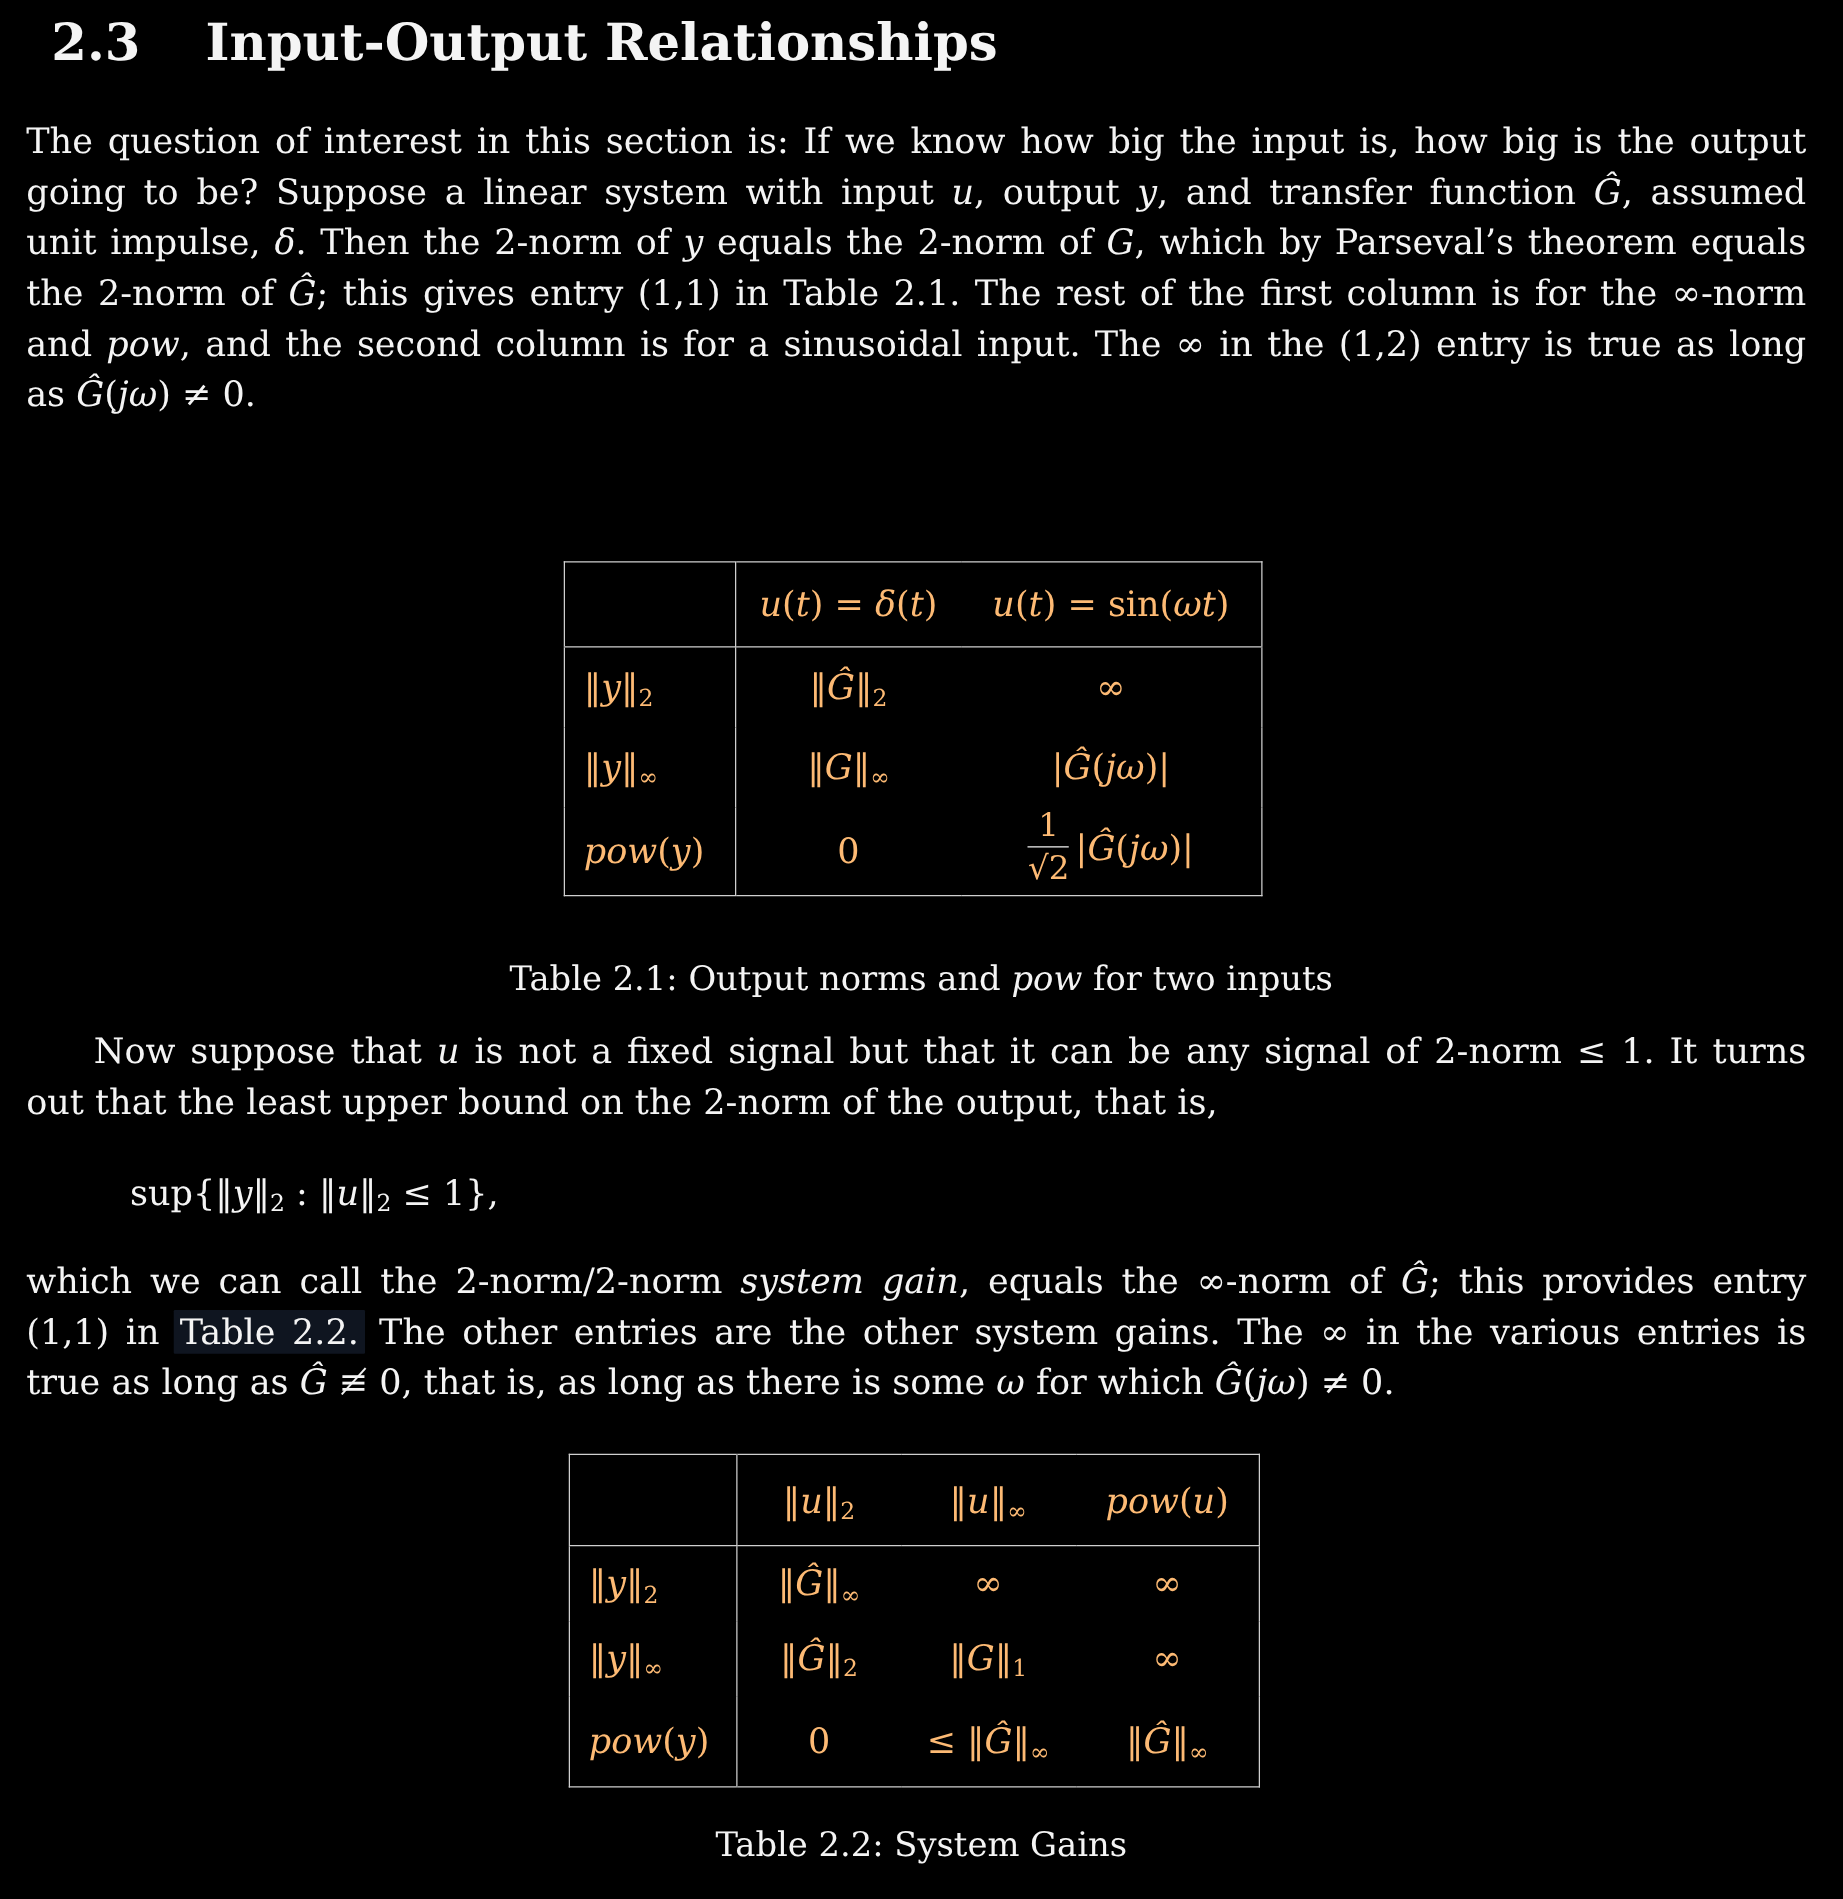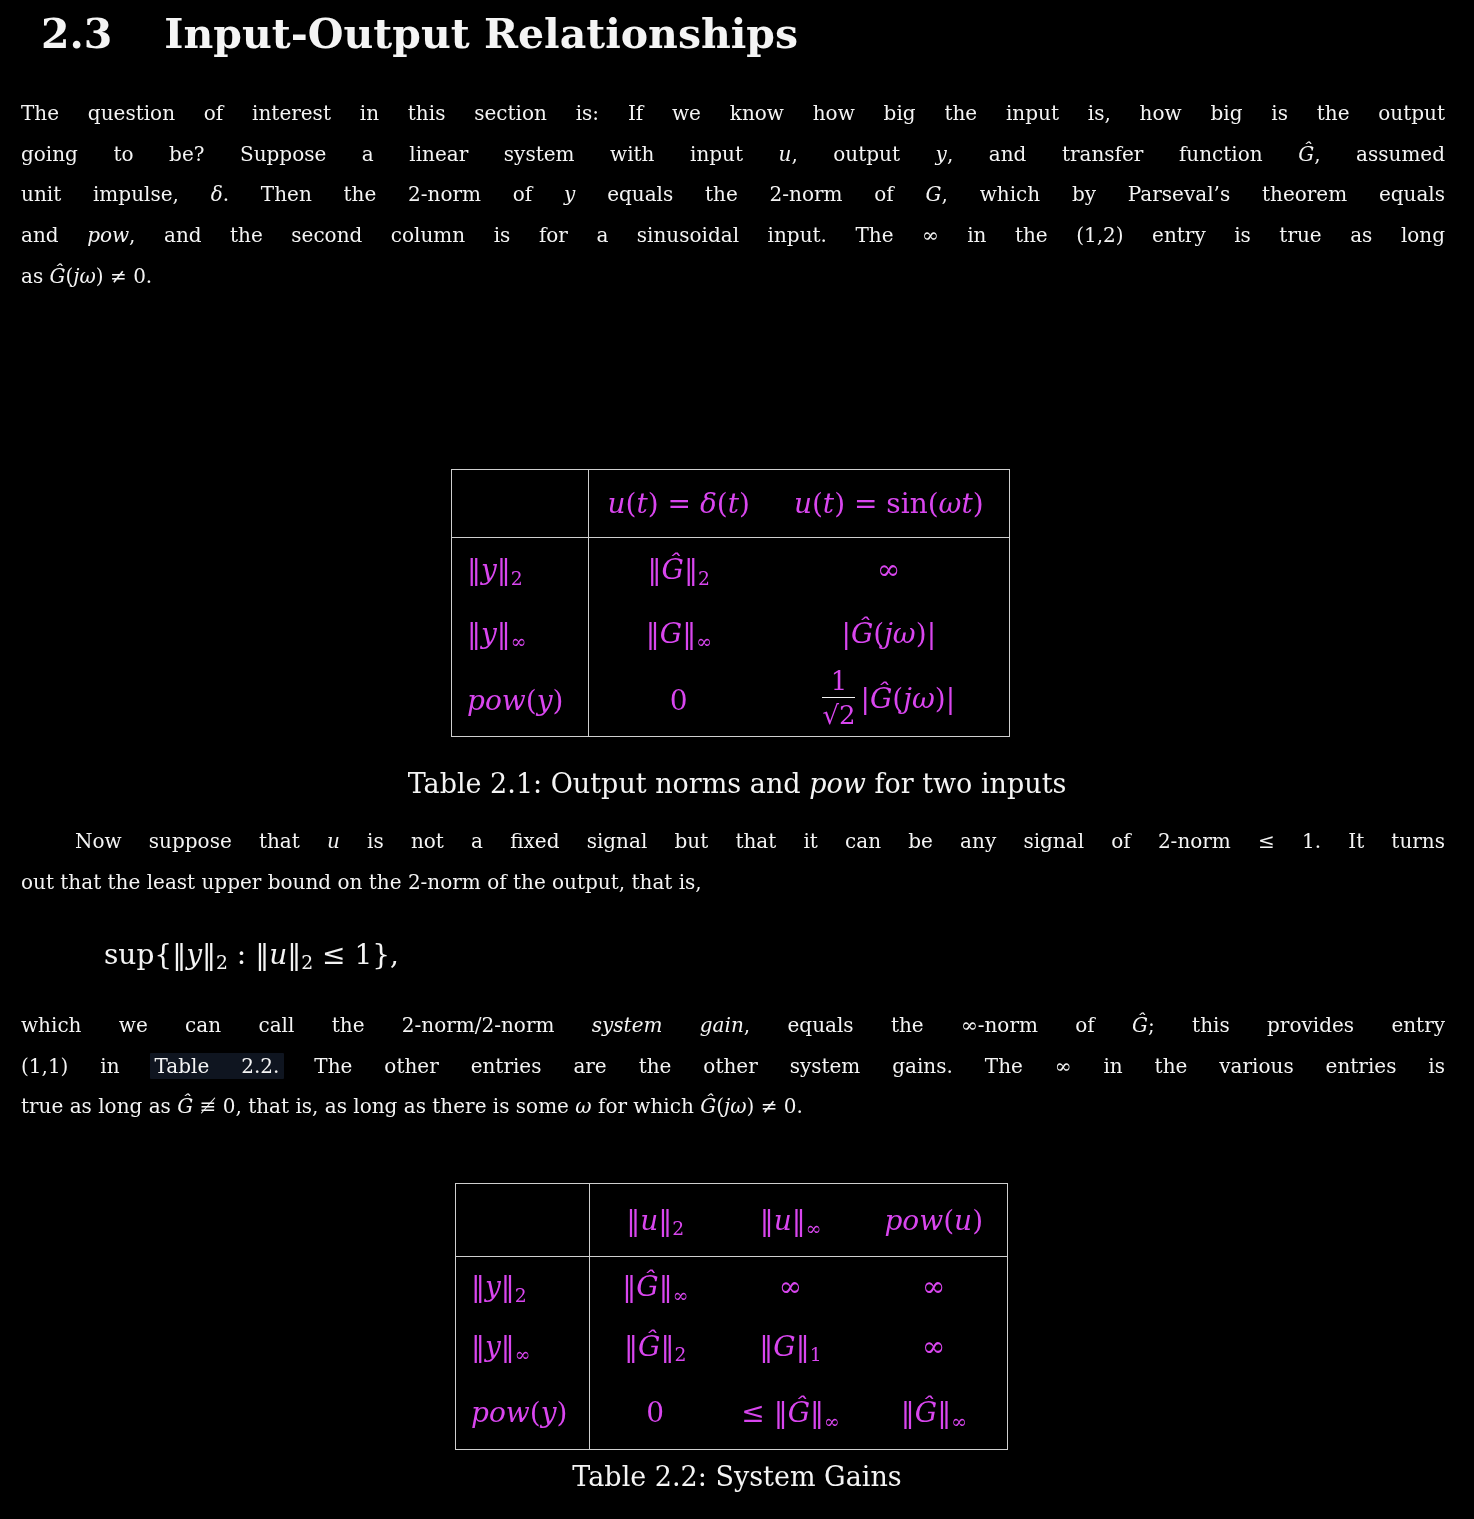--- a/index.html
+++ b/index.html
@@ -9,35 +9,35 @@
     overflow:hidden;
   }
   .it{font-style:italic;}
   sub.sb{font-size:67%;line-height:0;vertical-align:baseline;position:relative;top:0.28em;font-style:normal;}
   .hl{background:#0f1520;padding:1px 5px;margin:0 -2px;border-radius:1px;}
 
   .heading{position:absolute;left:21px;top:10px;font-weight:bold;font-size:41px;line-height:48px;white-space:nowrap;margin-left:20px;}
   .heading .num{margin-right:52px;}
 
   .para{position:absolute;left:21px;width:1424px;}
-  .line{height:40.65px;line-height:40.65px;font-size:20px;text-align:justify;text-align-last:justify;white-space:nowrap;}
+  .line{height:40.65px;line-height:40.65px;font-size:28px;text-align:justify;text-align-last:justify;white-space:nowrap;}
   .line.last{text-align-last:left;}
   .line.indent{text-indent:54px;}
   .para1{top:93px;}
   .para2{top:821px;}
   .para3{top:1005px;}
 
   .equation{position:absolute;left:104px;top:935px;font-size:28px;line-height:40px;text-align:right;}
 
   .caption{position:absolute;left:0;width:1474px;text-align:center;font-size:27px;line-height:34px;}
   .caption1{top:767px;}
   .caption2{top:1460px;}
 
   table.mtable{position:absolute;border-collapse:collapse;table-layout:fixed;
-    border:1.5px solid #cfcfcf;font-size:28px;color:#d946ef;margin-top:20px;}
+    border:1.5px solid #cfcfcf;font-size:28px;color:#fdba74;}
   table.mtable td{padding:0;text-align:center;vertical-align:middle;overflow:visible;}
   table.mtable td.lbl{text-align:left;padding-left:15px;border-right:1.5px solid #cfcfcf;}
   table.mtable tr.hdr td{border-bottom:1.5px solid #cfcfcf;}
   .t1{left:451px;top:449px;}
   .t2{left:455px;top:1163px;}
 
   .frac{display:inline-block;vertical-align:middle;text-align:center;margin-right:5px;position:relative;top:-2px;}
   .frac .num{display:block;font-size:26px;line-height:30px;padding:0 6px 1px 6px;border-bottom:1.6px solid #f4f4f4;}
   .frac .den{display:block;font-size:26px;line-height:32px;padding-top:1px;}
 </style>
@@ -47,20 +47,21 @@
 <div class="page">
 
   <div class="heading">
     <span class="num">2.3</span><span>Input-Output Relationships</span>
   </div>
 
   <div class="para para1">
     <div class="line"><span>The question of interest in this section is: If we know how big the input is, how big is the output</span></div>
     <div class="line"><span>going to be? Suppose a linear system with input </span><span class="it">u</span><span>, output </span><span class="it">y</span><span>, and transfer function </span><span class="it">Ĝ</span><span>, assumed</span></div>
     <div class="line"><span>unit impulse, </span><span class="it">δ</span><span>. Then the 2-norm of </span><span class="it">y</span><span> equals the 2-norm of </span><span class="it">G</span><span>, which by Parseval’s theorem equals</span></div>
+    <div class="line"><span>the 2-norm of </span><span class="it">Ĝ</span><span>; this gives entry (1,1) in Table 2.1. The rest of the first column is for the ∞-norm</span></div>
     <div class="line"><span>and </span><span class="it">pow</span><span>, and the second column is for a sinusoidal input. The ∞ in the (1,2) entry is true as long</span></div>
     <div class="line last"><span>as </span><span class="it">Ĝ</span><span>(</span><span class="it">jω</span><span>) ≠ 0.</span></div>
   </div>
 
   <table class="mtable t1">
     <colgroup>
         <col style="width:137px">
         <col style="width:180px">
         <col style="width:241px">
       </colgroup>

